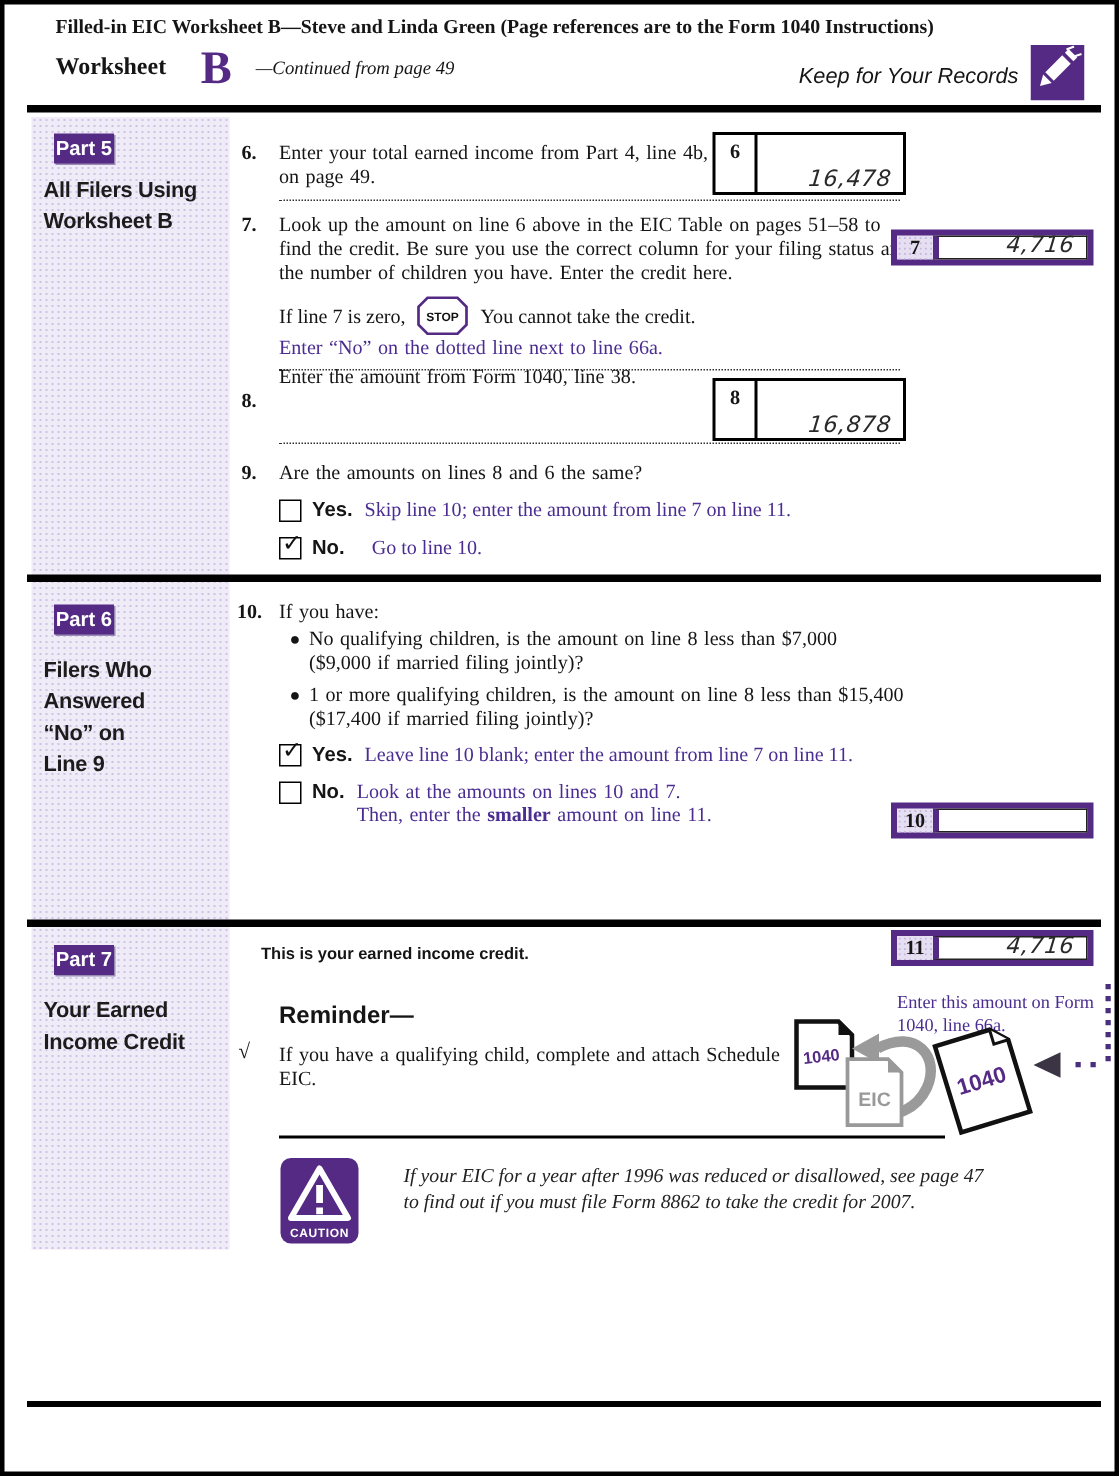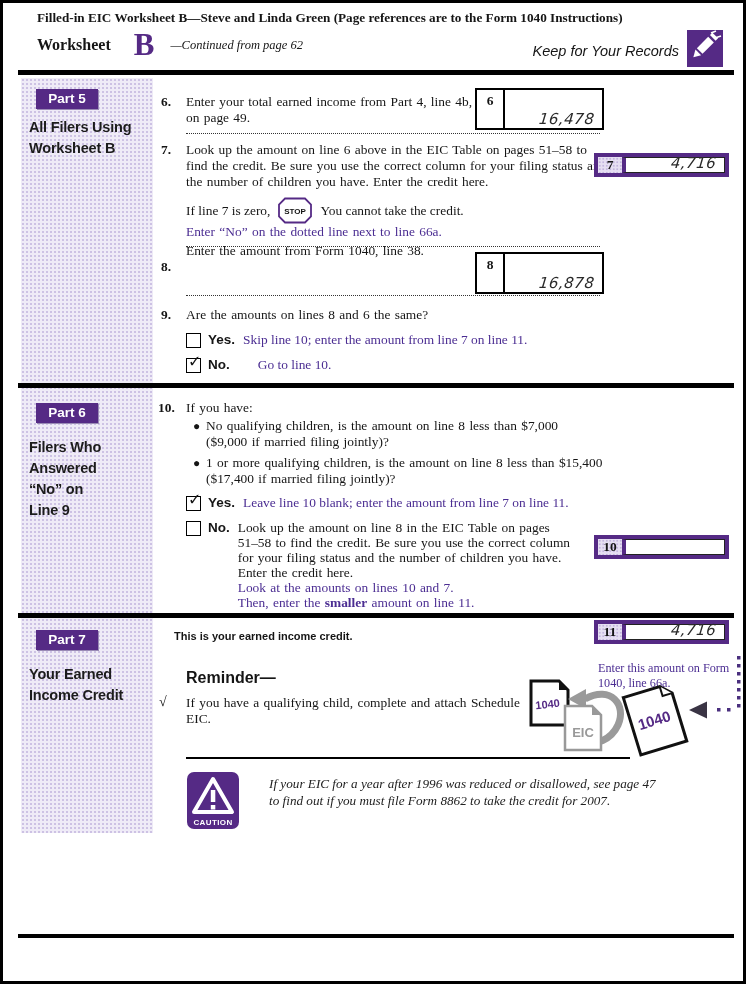--- a/index.html
+++ b/index.html
@@ -19,21 +19,21 @@
   .hrule{position:absolute;left:15px;width:716px;background:#000;}
   .dotrule{position:absolute;border-top:1.5px dotted #333;height:0;}
   
   #sidebar{
     position:absolute;left:18px;top:75px;width:132px;height:755px;
     background-color:#efebf7;
     background-image:radial-gradient(#cdc2e4 0.8px,transparent 0.9px);
     background-size:4px 4px;
   }
   .badge{
-    position:absolute;left:33px;width:62px;height:20px;
+    position:absolute;left:33px;width:40px;height:20px;
     background:#552a85;color:#fff;font-family:"Liberation Sans",sans-serif;
     font-weight:bold;font-size:13.5px;line-height:20px;text-align:center;
     box-shadow:1px 1px 0 #9a8bb5;
   }
   .side-title{
     position:absolute;left:26px;width:122px;
     font-family:"Liberation Sans",sans-serif;font-weight:bold;
     font-size:14.5px;line-height:21px;color:#1c1c1c;letter-spacing:-0.2px;
   }
   
@@ -66,21 +66,21 @@
 </head>
 <body>
 
 <div id="page">
 
   <div class="abs sans bold" style="left:18px;top:7px;width:712px;font-size:13.2px;">Filled-in EIC Worksheet B—Steve and Linda Green (Page references are to the Form 1040 Instructions)</div>
 
   <div class="abs" style="left:18px;top:24px;width:420px;display:flex;align-items:center;">
     <span class="sans bold" style="font-size:16px;">Worksheet</span>
     <span class="sans bold" style="font-size:31px;color:#552a85;margin-left:7px;">B</span>
-    <span class="sans it" style="font-size:12.5px;">—Continued from page 62</span>
+    <span class="sans it" style="font-size:12.5px;">—Continued from page 49</span>
   </div>
 
   <div class="abs serif it" style="left:440px;top:40px;width:236px;text-align:right;font-size:14.5px;">Keep for Your Records</div>
 
   <svg class="abs" style="left:684px;top:27px;" width="36" height="37">
     <rect width="36" height="37" fill="#552a85"></rect>
     <g transform="rotate(45 18 15)">
       <rect x="14.5" y="1" width="8" height="3.5" fill="#fff"></rect>
       <rect x="14.5" y="7" width="8" height="16" fill="#fff"></rect>
       <polygon points="14.5,25 22.5,25 18.5,32" fill="#fff"></polygon>
@@ -144,21 +144,21 @@
   <div class="cbrow" style="left:183px;top:329px;">
     <span class="cb"></span>
     <span class="cb-label">Yes.</span>
     <span class="cb-note purple">Skip line 10; enter the amount from line 7 on line 11.</span>
   </div>
   <div class="cbrow" style="left:183px;top:354px;">
     <span class="cb">
       <span class="check">✓</span>
     </span>
     <span class="cb-label">No.</span>
-    <span class="cb-note purple" style="margin-left:20px;">Go to line 10.</span>
+    <span class="cb-note purple" style="margin-left:10px;">Go to line 10.</span>
   </div>
 
   <div class="hrule" style="top:380px;height:5px;"></div>
 
   <div class="badge" style="top:400px;">Part 6</div>
   <div class="side-title" style="top:434px;">
     <div>Filers Who</div>
     <div>Answered</div>
     <div>“No” on</div>
     <div>Line 9</div>
@@ -181,21 +181,20 @@
       <span class="check">✓</span>
     </span>
     <span class="cb-label">Yes.</span>
     <span class="cb-note purple">Leave line 10 blank; enter the amount from line 7 on line 11.</span>
   </div>
 
   <div class="cbrow" style="left:183px;top:517px;">
     <span class="cb"></span>
     <span class="cb-label">No.</span>
     <div style="width:334px;white-space:normal;">
-      <div class="body-txt" style="line-height:15px;">Look up the amount on line 8 in the EIC Table on pages 51–58 to find the credit. Be sure you use the correct column for your filing status and the number of children you have. Enter the credit here.</div>
       <div class="body-txt purple" style="line-height:15px;">Look at the amounts on lines 10 and 7.</div>
       <div class="body-txt purple" style="line-height:15px;">
         <span>Then, enter the </span><span class="bold">smaller</span><span> amount on line 11.</span>
       </div>
     </div>
   </div>
 
   <div class="pbox" style="left:591px;top:532px;">
     <div class="lbl">10</div>
     <div class="val">

